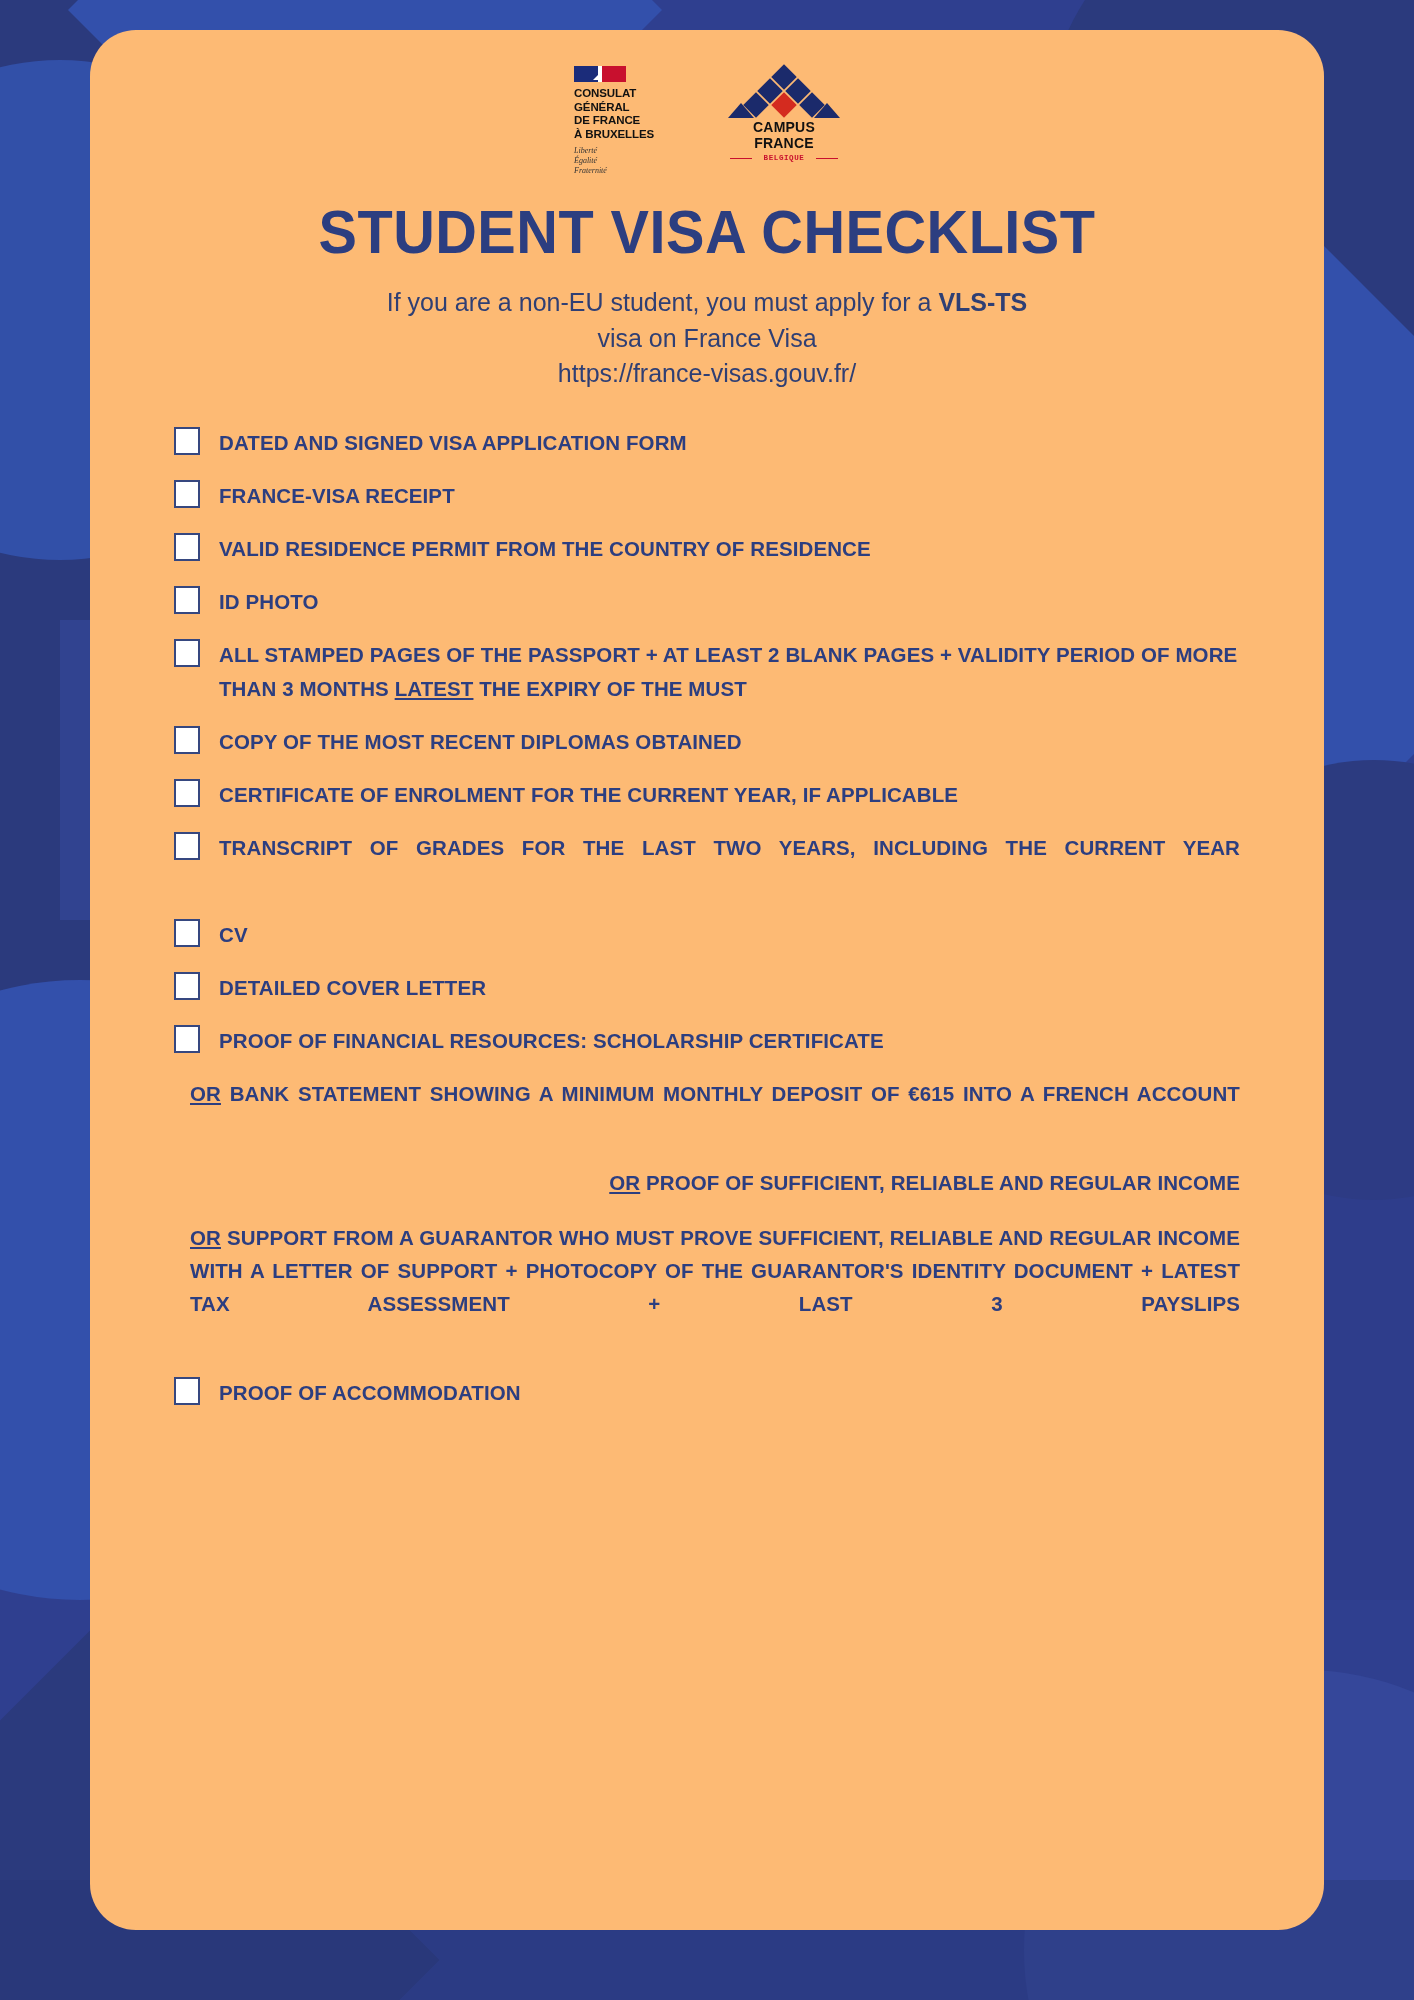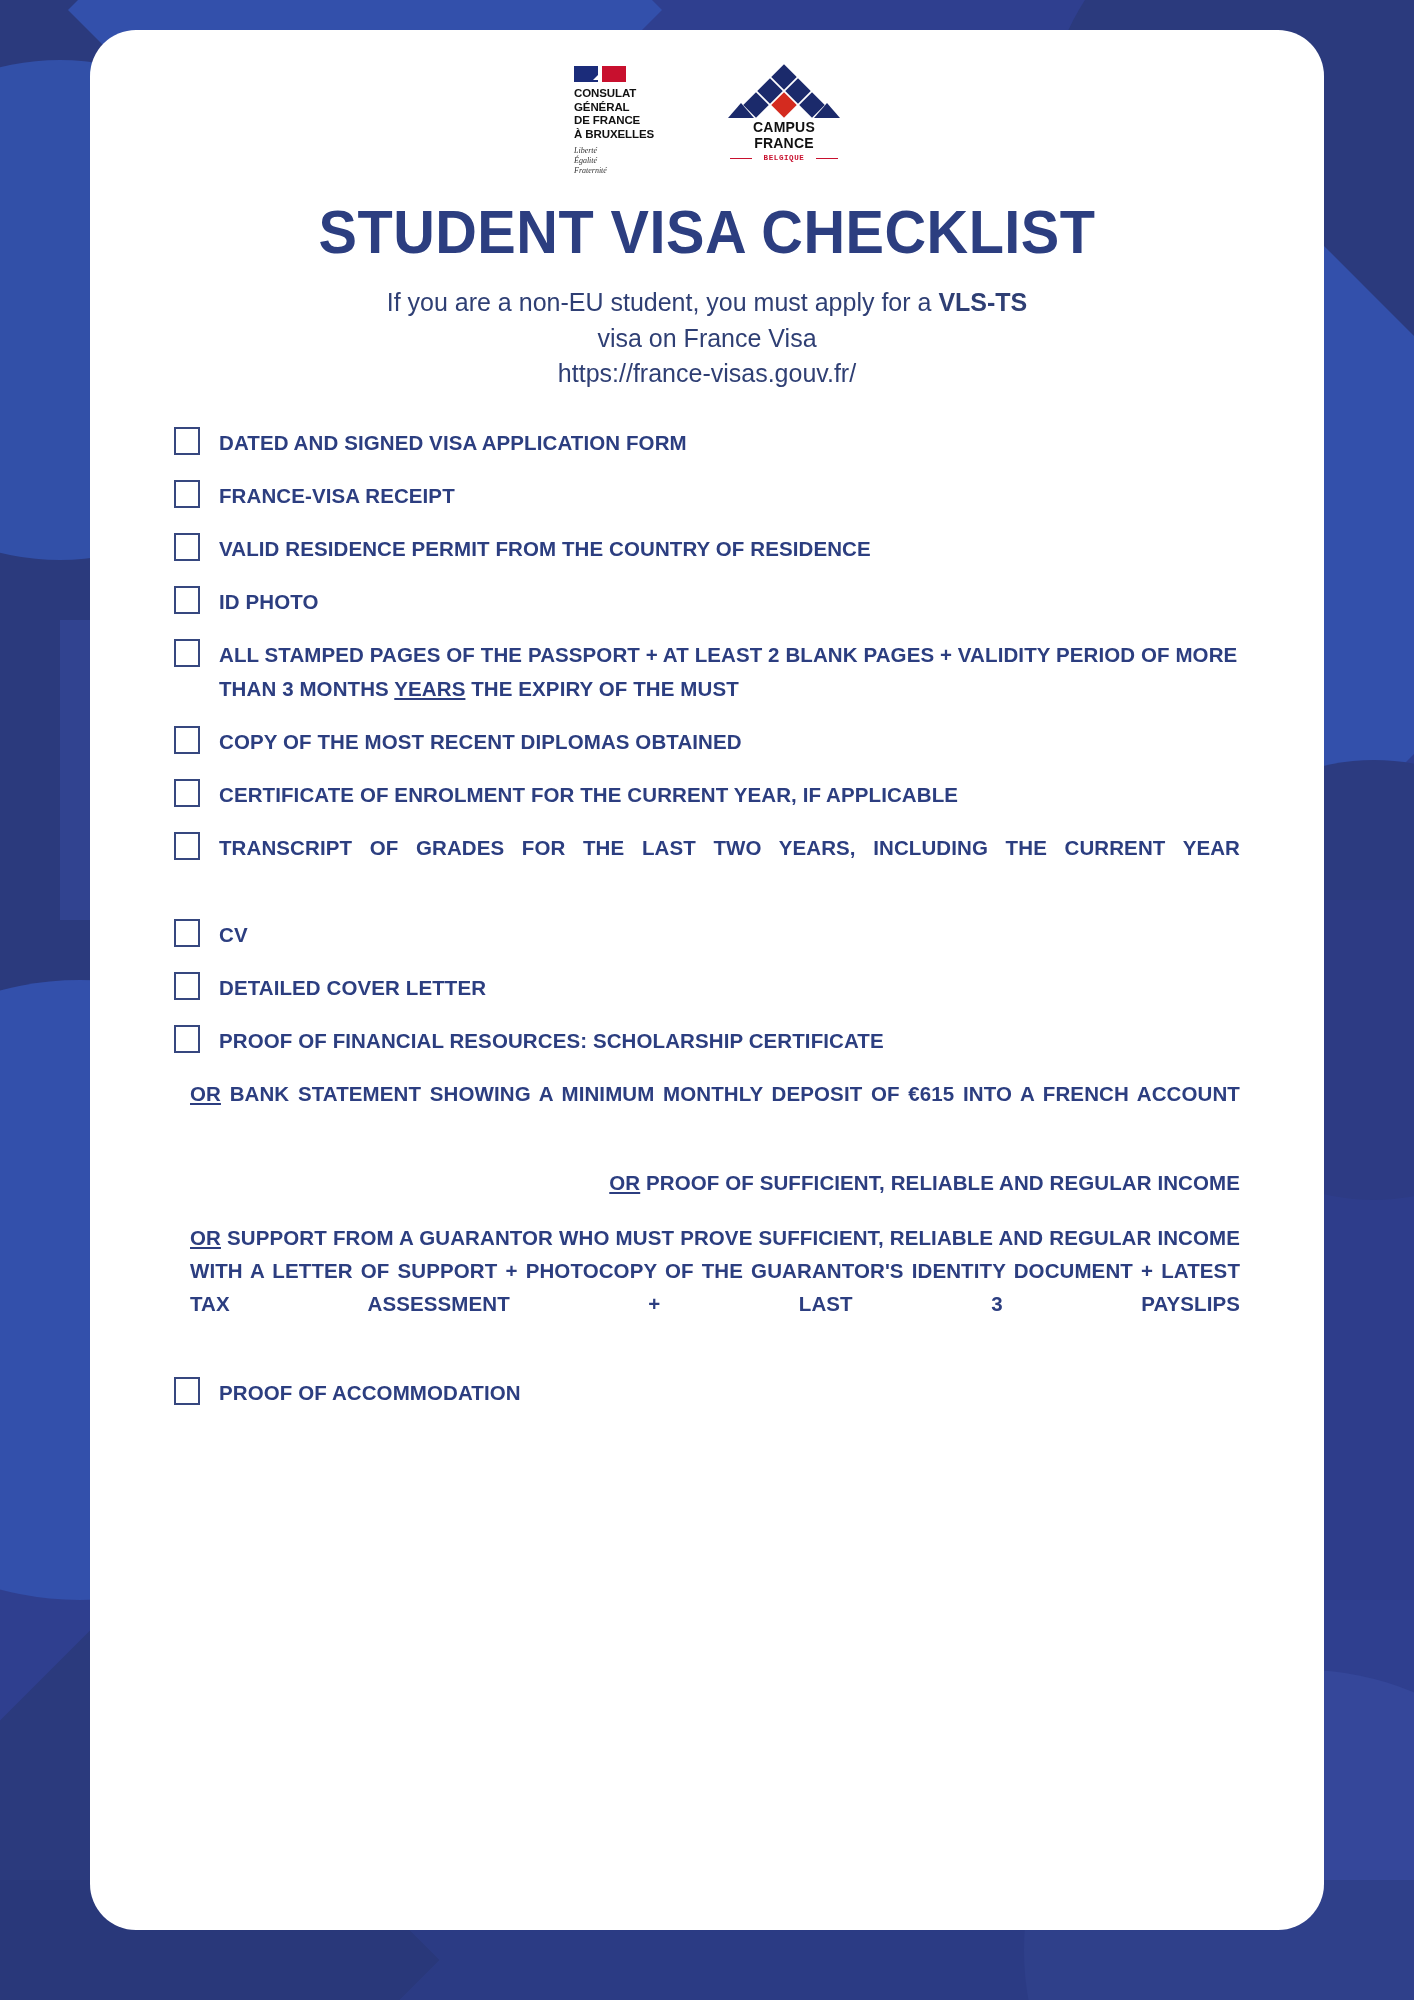--- a/index.html
+++ b/index.html
@@ -94,21 +94,21 @@
     background: rgba(45,60,135,0.5);
   }
 
   
   .card {
     position: absolute;
     left: 90px;
     top: 30px;
     width: 1234px;
     height: 1900px;
-    background: #ffffff;
+    background: #fdba74;
     border-radius: 46px;
     padding: 30px 84px 0 84px;
     overflow: hidden;
   }
 
   
   .logos {
     display: flex;
     justify-content: center;
     align-items: flex-start;
@@ -335,21 +335,21 @@
       <div class="row">
         <div class="cbox"></div>
         <div class="row-text">VALID RESIDENCE PERMIT FROM THE COUNTRY OF RESIDENCE</div>
       </div>
       <div class="row">
         <div class="cbox"></div>
         <div class="row-text">ID PHOTO</div>
       </div>
       <div class="row">
         <div class="cbox"></div>
-        <div class="row-text"><span>ALL STAMPED PAGES OF THE PASSPORT + AT LEAST 2 BLANK PAGES + VALIDITY PERIOD OF MORE THAN 3 MONTHS </span><u>YEARS</u><span> THE EXPIRY OF THE MUST</span></div>
+        <div class="row-text"><span>ALL STAMPED PAGES OF THE PASSPORT + AT LEAST 2 BLANK PAGES + VALIDITY PERIOD OF MORE THAN 3 MONTHS </span><u>LATEST</u><span> THE EXPIRY OF THE MUST</span></div>
       </div>
       <div class="row">
         <div class="cbox"></div>
         <div class="row-text">COPY OF THE MOST RECENT DIPLOMAS OBTAINED</div>
       </div>
       <div class="row">
         <div class="cbox"></div>
         <div class="row-text">CERTIFICATE OF ENROLMENT FOR THE CURRENT YEAR, IF APPLICABLE</div>
       </div>
       <div class="row">

